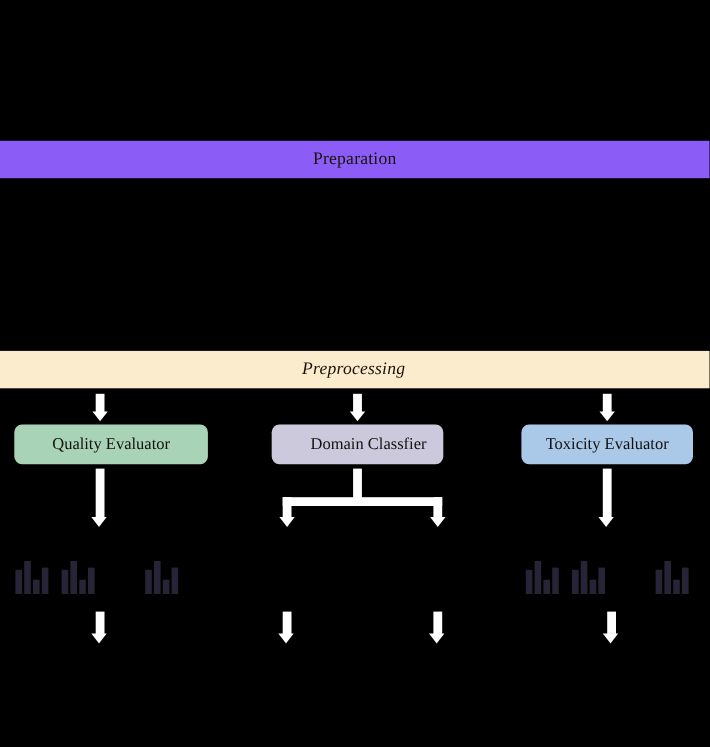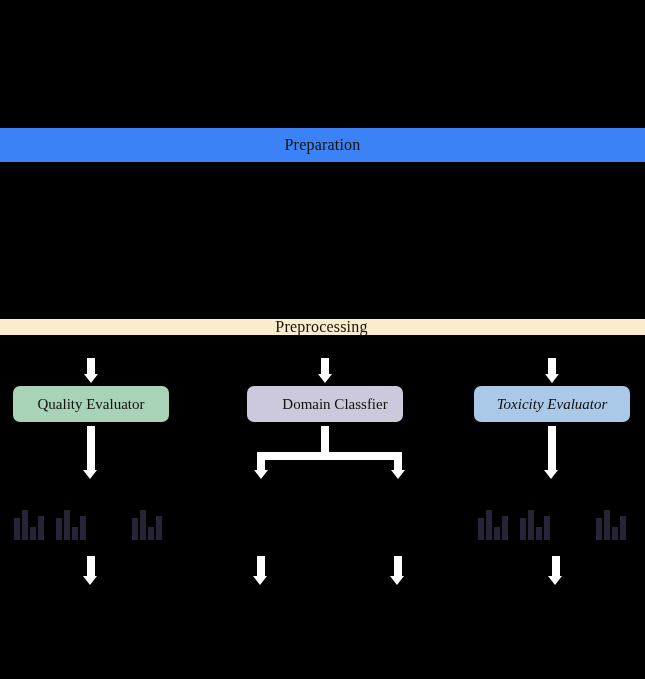--- a/index.html
+++ b/index.html
@@ -31,36 +31,36 @@
     background: #faeccc;
     color: #1a1208;
     display: flex;
     align-items: center;
     justify-content: center;
     font-size: 16px;
     letter-spacing: 0.2px;
     box-sizing: border-box;
   }
   #stage-preparation { top: 128px; height: 34px; }
-  #stage-preprocessing { top: 319px; height: 16px; }
+  #stage-preprocessing { top: 319px; height: 34px; font-style: italic; }
   #stage-preprocessing .stage-label { transform: translateX(-1px); }
 
   
   .module-box {
     position: absolute;
     height: 36px;
     border-radius: 7px;
     display: flex;
     align-items: center;
     justify-content: center;
     font-size: 15px;
     color: #12100d;
     box-sizing: border-box;
   }
-  #module-quality  { left: 13px;  top: 386px; width: 156px; background: #a8d3b6; }
+  #module-quality  { left: 13px;  top: 386px; width: 176px; background: #a8d3b6; }
   #module-domain   { left: 247px; top: 386px; width: 156px; background: #cdc9dd; padding-left: 20px; }
   #module-toxicity { left: 474px; top: 386px; width: 156px; background: #aac8e8; }
 
   
   .arrow-v {
     position: absolute;
     width: 8px;
     background: #ffffff;
   }
   .arrow-head {
@@ -100,21 +100,21 @@
     width: 6px;
     background: #262436;
     border-radius: 0;
   }
 </style>
 </head>
 <body style="background: rgb(0, 0, 0);">
 
 <div id="canvas" style="background: rgb(0, 0, 0);">
 
-  <div class="stage-bar" id="stage-preparation" style="background: #3b82f6;">
+  <div class="stage-bar" id="stage-preparation" style="background: #8b5cf6;">
     <span class="stage-label">Preparation</span>
   </div>
 
   <div class="stage-bar" id="stage-preprocessing" style="background: rgb(250, 236, 204);">
     <span class="stage-label">Preprocessing</span>
   </div>
 
   <div class="arrow-v" style="left: 87px; top: 358px; height: 18px; background: rgb(255, 255, 255);"></div>
   <div class="arrow-head" style="left: 84px; top: 374px; border-top-color: rgb(255, 255, 255);"></div>
 
@@ -125,21 +125,21 @@
   <div class="arrow-head" style="left: 545px; top: 374px; border-top-color: rgb(255, 255, 255);"></div>
 
   <div class="module-box" id="module-quality" style="background: rgb(168, 211, 182);">
     <span>Quality Evaluator</span>
   </div>
 
   <div class="module-box" id="module-domain" style="background: rgb(205, 201, 221);">
     <span>Domain Classfier</span>
   </div>
 
-  <div class="module-box" id="module-toxicity" style="background: rgb(170, 200, 232); font-style: italic;">
+  <div class="module-box" id="module-toxicity" style="background: rgb(170, 200, 232);">
     <span>Toxicity Evaluator</span>
   </div>
 
   <div class="arrow-v" style="left: 87px; top: 426px; height: 46px; background: rgb(255, 255, 255);"></div>
   <div class="arrow-head" style="left: 83px; top: 470px; border-top-color: rgb(255, 255, 255);"></div>
 
   <div class="fork-stem" style="left: 321px; top: 426px; height: 28px; background: rgb(255, 255, 255);"></div>
   <div class="fork-rail" style="left: 257px; top: 452px; width: 145px; background: rgb(255, 255, 255);"></div>
   <div class="fork-leg" style="left: 257px; top: 452px; height: 20px; background: rgb(255, 255, 255);"></div>
   <div class="arrow-head" style="left: 254px; top: 470px; border-top-color: rgb(255, 255, 255);"></div>

